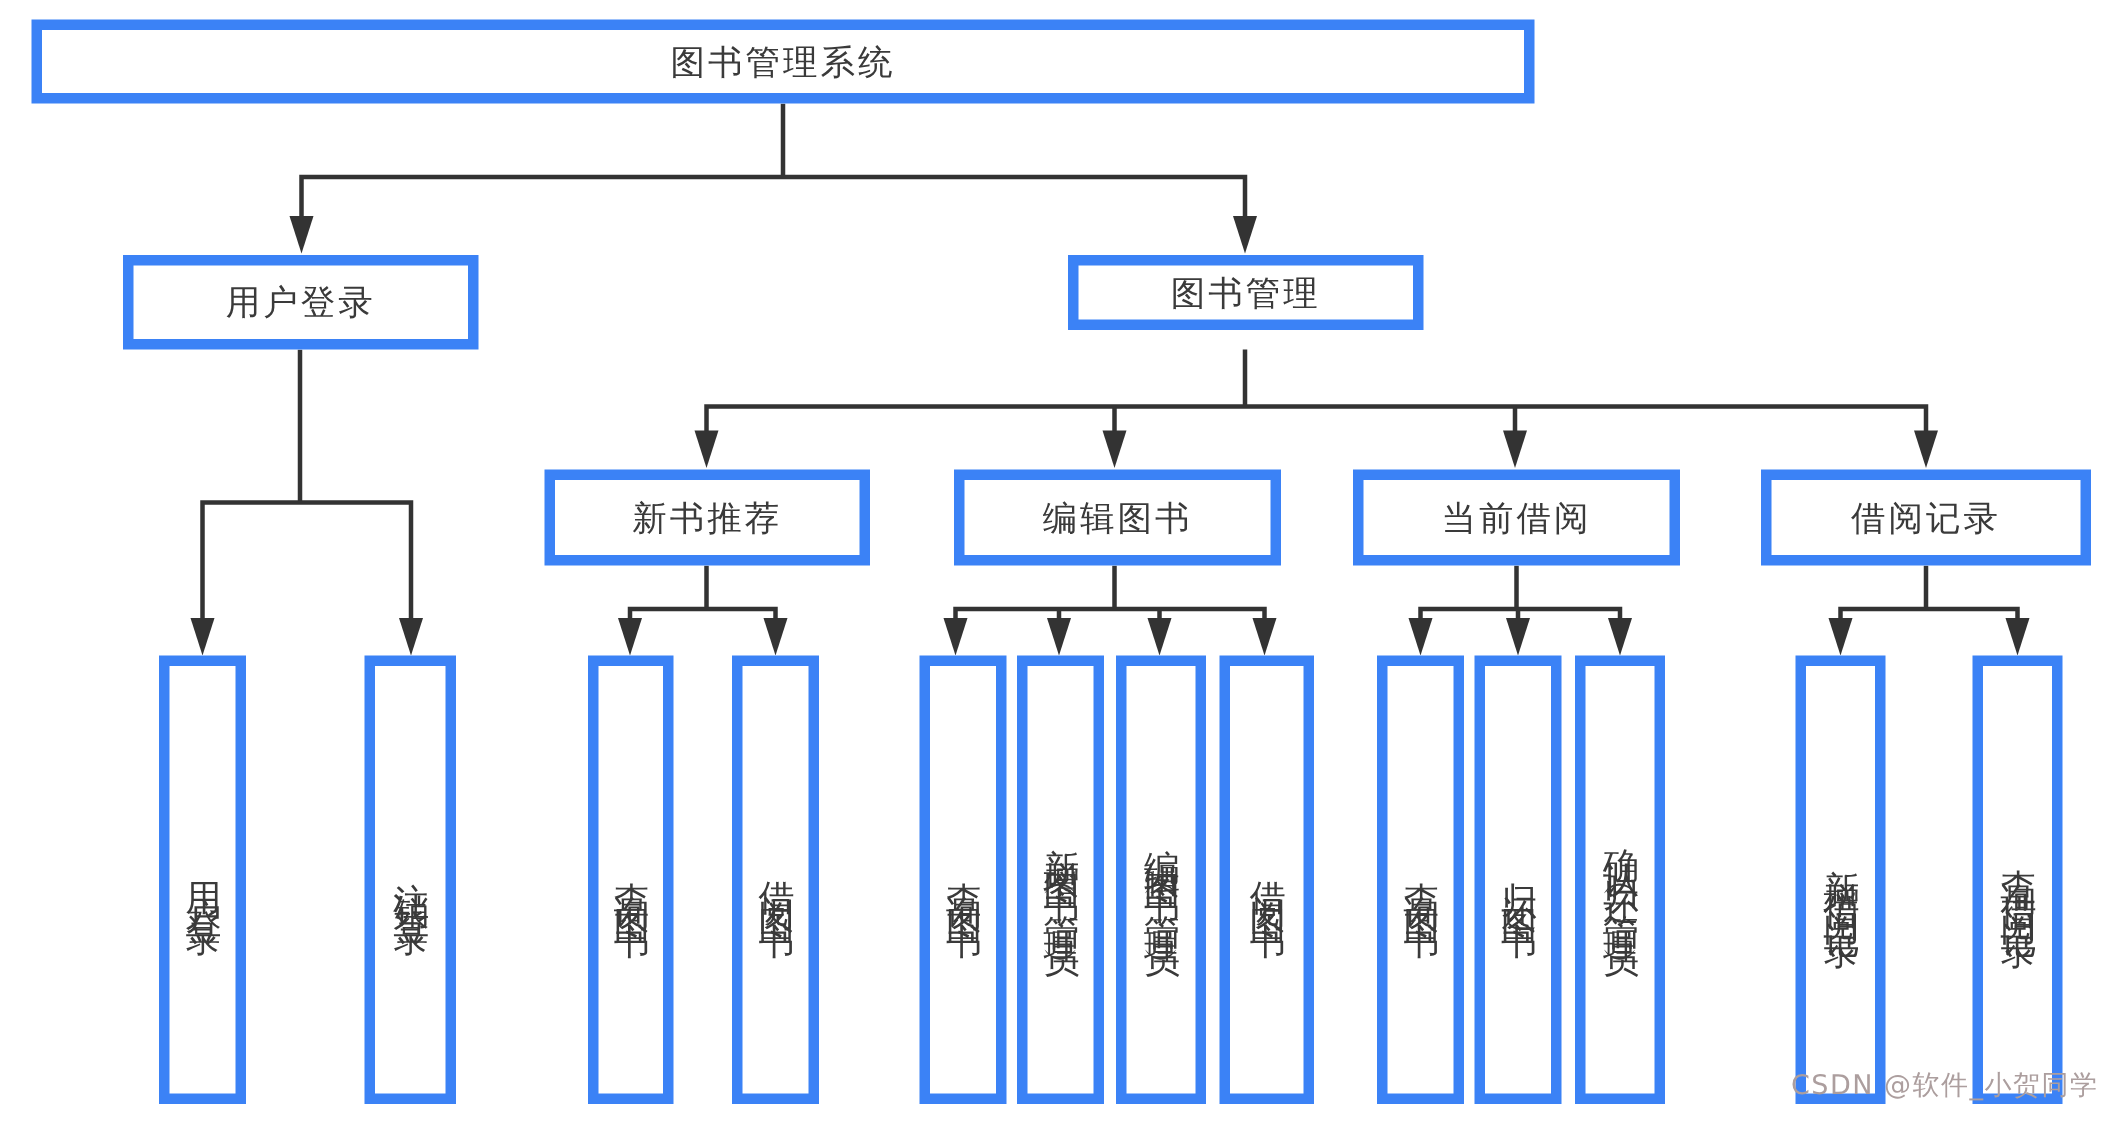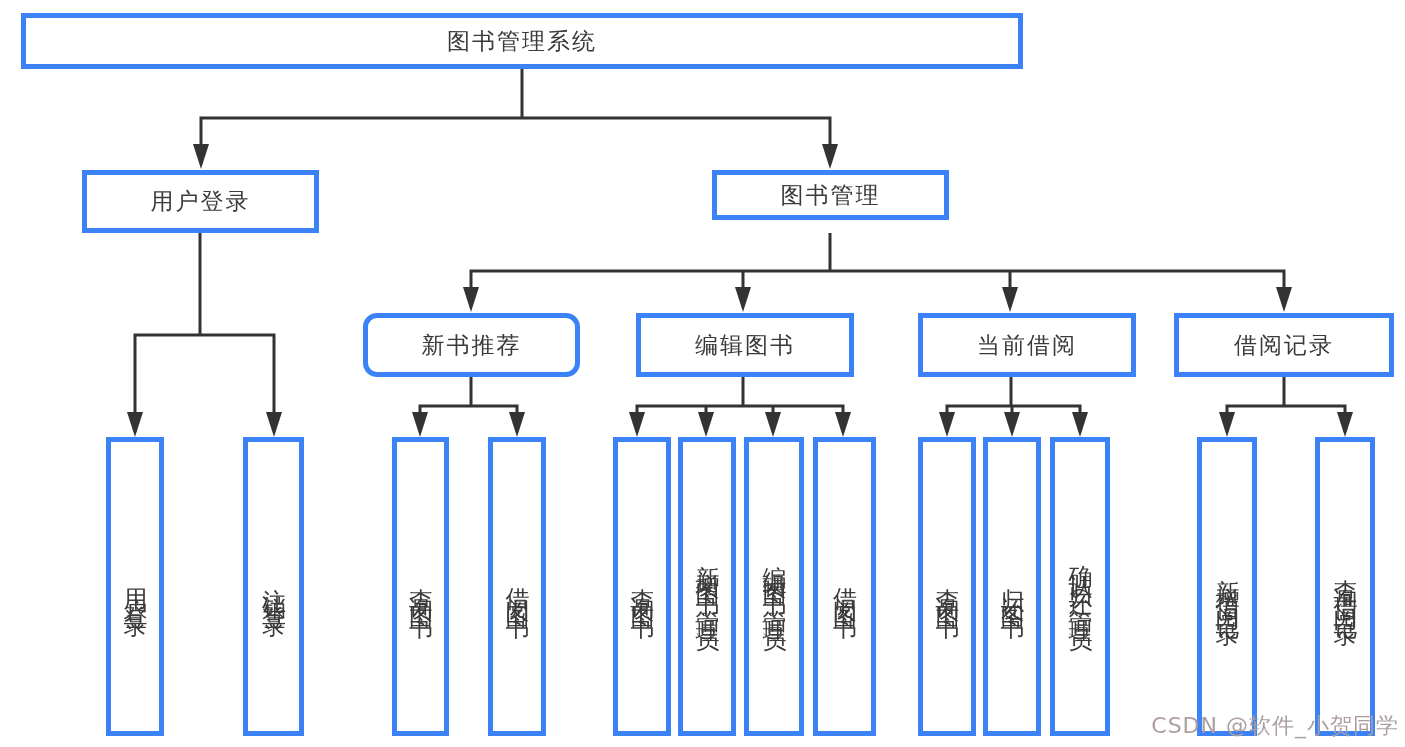--- a/index.html
+++ b/index.html
@@ -18,21 +18,21 @@
   svg.wires {
     position: absolute;
     left: 0;
     top: 0;
     z-index: 1;
   }
   .node {
     position: absolute;
     box-sizing: border-box;
     background: #ffffff;
-    border: 5px solid #3b82f6;
+    border: 7px solid #3b82f6;
     color: #3a3a3a;
     display: flex;
     align-items: center;
     justify-content: center;
     z-index: 2;
   }
   .h-node {
     font-size: 23px;
     letter-spacing: 2px;
     white-space: nowrap;
@@ -42,21 +42,21 @@
     text-orientation: mixed;
     font-size: 24px;
     letter-spacing: 9px;
     line-height: 1.05;
   }
   .watermark {
     position: absolute;
     right: 6px;
     top: 711px;
     z-index: 5;
-    font-size: 22px;
+    font-size: 18px;
     color: #ac9e9e;
     letter-spacing: 1px;
     white-space: nowrap;
   }
 </style>
 </head>
 <body>
 
 <div class="stage">
 
@@ -94,23 +94,23 @@
       <use href="#arw" x="1227" y="437"></use>
       <use href="#arw" x="1345" y="437"></use>
     </g>
   </svg>
 
   <div class="node h-node" style="left:21px; top:13px; width:1002px; height:56px;">图书管理系统</div>
 
   <div class="node h-node" style="left:82px; top:170px; width:237px; height:63px;">用户登录</div>
   <div class="node h-node" style="left:712px; top:170px; width:237px; height:50px;">图书管理</div>
 
-  <div class="node h-node" style="left:363px; top:313px; width:217px; height:64px;border-radius:14px;">新书推荐</div>
+  <div class="node h-node" style="left:363px; top:313px; width:217px; height:64px;">新书推荐</div>
   <div class="node h-node" style="left:636px; top:313px; width:218px; height:64px;">编辑图书</div>
-  <div class="node h-node" style="left:902px; top:313px; width:218px; height:64px;margin-left:16px;">当前借阅</div>
+  <div class="node h-node" style="left:902px; top:313px; width:218px; height:64px;">当前借阅</div>
   <div class="node h-node" style="left:1174px; top:313px; width:220px; height:64px;">借阅记录</div>
 
   <div class="node v-node" style="left:106px; top:437px; width:58px; height:299px;">用户登录</div>
   <div class="node v-node" style="left:243px; top:437px; width:61px; height:299px;">注销登录</div>
 
   <div class="node v-node" style="left:392px; top:437px; width:57px; height:299px;">查询图书</div>
   <div class="node v-node" style="left:488px; top:437px; width:58px; height:299px;">借阅图书</div>
 
   <div class="node v-node" style="left:613px; top:437px; width:58px; height:299px;">查询图书</div>
   <div class="node v-node" style="left:678px; top:437px; width:58px; height:299px;">新增图书（管理员）</div>

